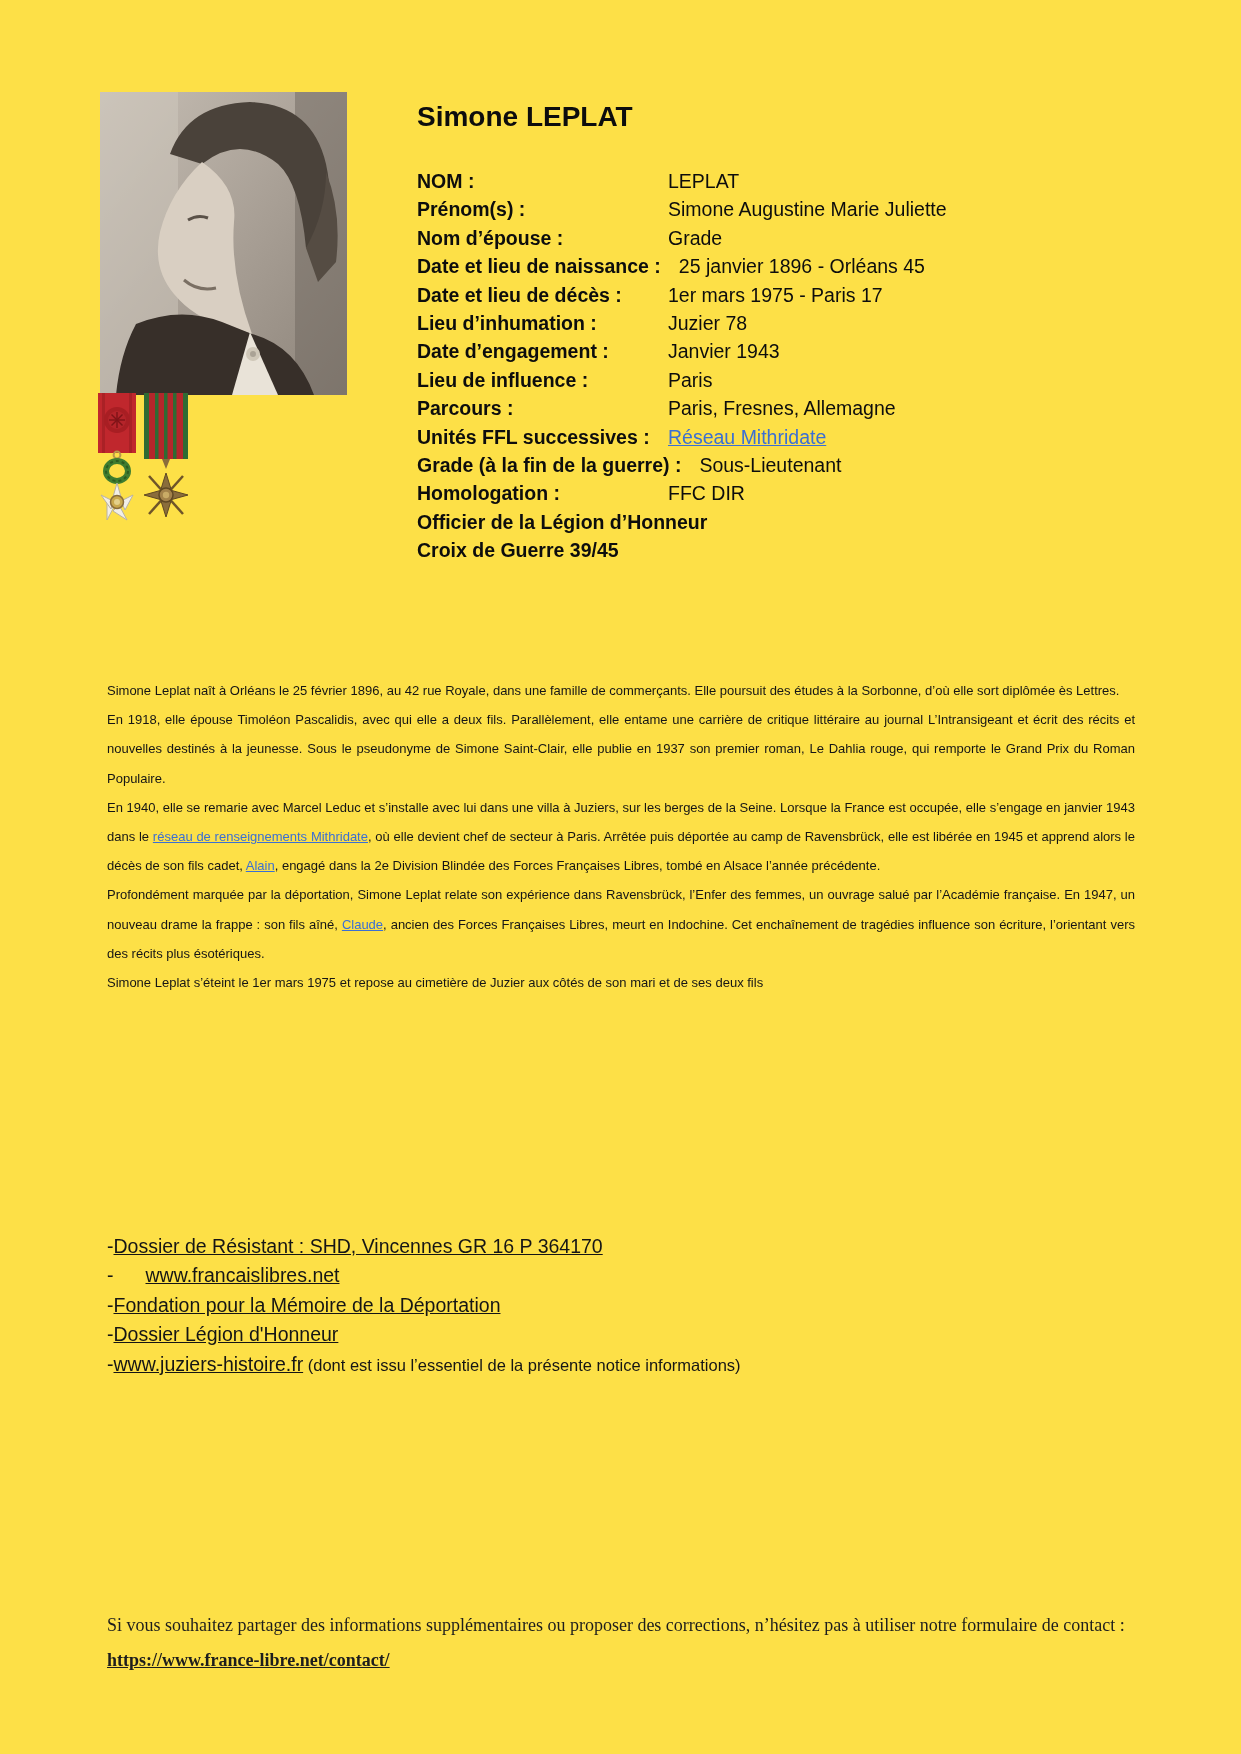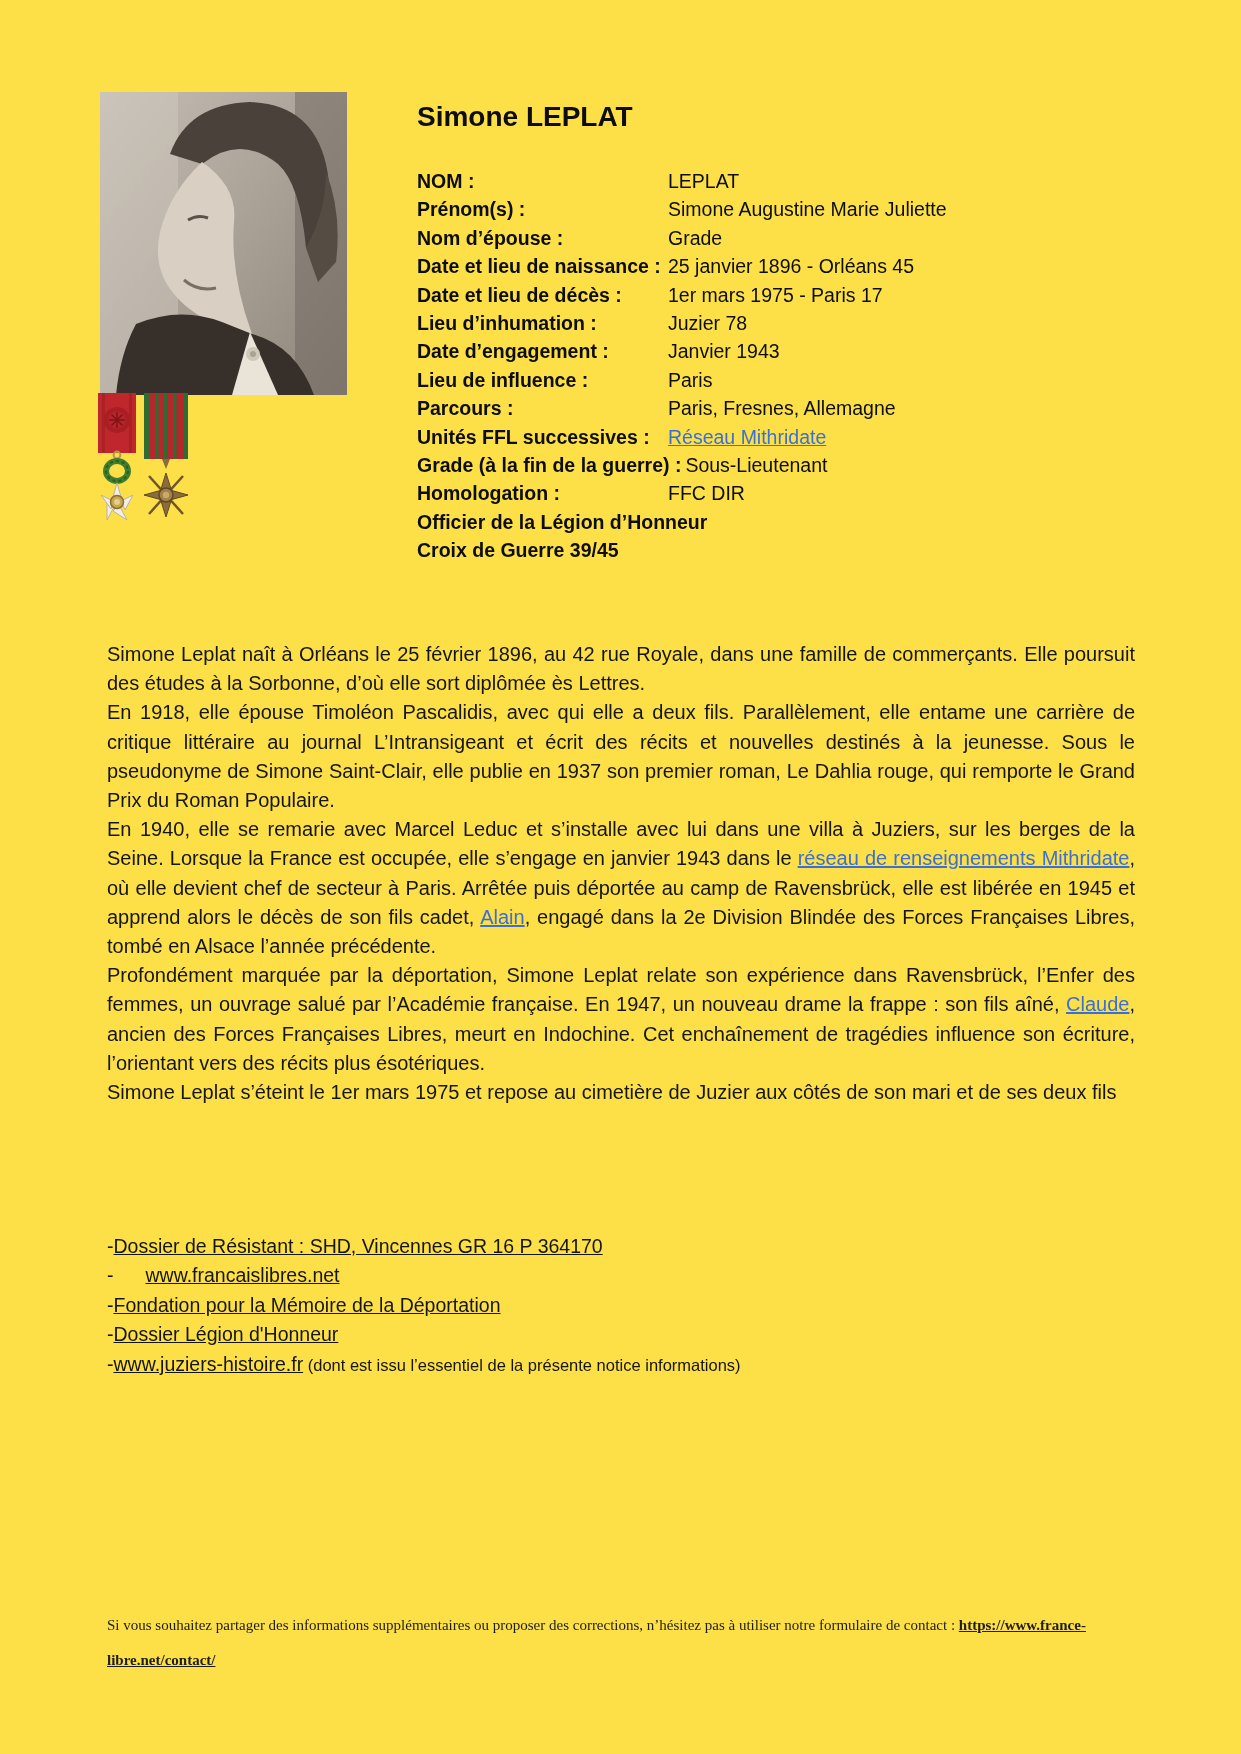--- a/index.html
+++ b/index.html
@@ -19,49 +19,49 @@
   
   .title {
     position:absolute; left:417px; top:101px;
     font-size:28px; font-weight:bold; color:#0d0d0d;
   }
   .info {
     position:absolute; left:417px; top:167px; width:740px;
     font-size:19.5px; line-height:28.4px; color:#0d0d0d;
   }
   .info-row { display:flex; }
-  .info-label { font-weight:bold; flex:0 0 auto; min-width:251px; white-space:nowrap; padding-right:4px; box-sizing:border-box; }
+  .info-label { font-weight:bold; flex:0 0 auto; min-width:251px; white-space:nowrap; padding-right:18px; box-sizing:border-box; }
   .info-value { white-space:nowrap; }
   .distinction { font-weight:bold; }
 
   a.doc-link { color:#3b6fd4; text-decoration:underline; cursor:pointer; }
 
   
   .bio {
-    position:absolute; left:107px; top:640px; width:1028px;
-    font-size:20px; line-height:29.2px; text-align:justify; color:#151515;
+    position:absolute; left:107px; top:676px; width:1028px;
+    font-size:13px; line-height:29.2px; text-align:justify; color:#151515;
   }
   .bio p { margin:0; }
 
   
   .sources {
     position:absolute; left:107px; top:1232px; width:1034px;
     font-size:19.5px; line-height:29.4px; display:flex; color:#151515;
   }
   .sources-label { font-weight:bold; flex:0 0 130px; }
   .sources-list { flex:1; }
   .source-item { white-space:nowrap; }
   .source-dash { text-decoration:none; }
   .source-text { text-decoration:underline; }
   .source-suffix { font-size:16.5px; }
 
   
   .footer {
     position:absolute; left:107px; top:1608px; width:1040px;
-    font-family:"Liberation Serif", serif; font-size:15px; line-height:35px; color:#1d1d1d;
+    font-family:"Liberation Serif", serif; font-size:18px; line-height:35px; color:#1d1d1d;
   }
   .footer a { color:#1d1d1d; font-weight:bold; text-decoration:underline; cursor:pointer; }
 </style>
 </head>
 <body>
 
 <div class="page">
 
   <svg class="portrait" viewBox="0 0 247 303" xmlns="http://www.w3.org/2000/svg">
     <defs>

